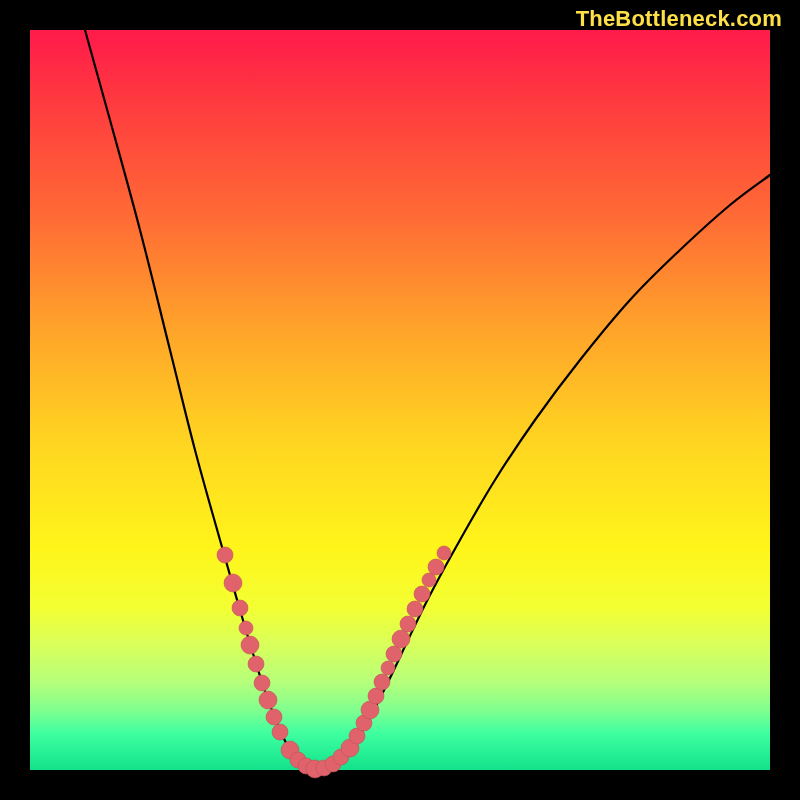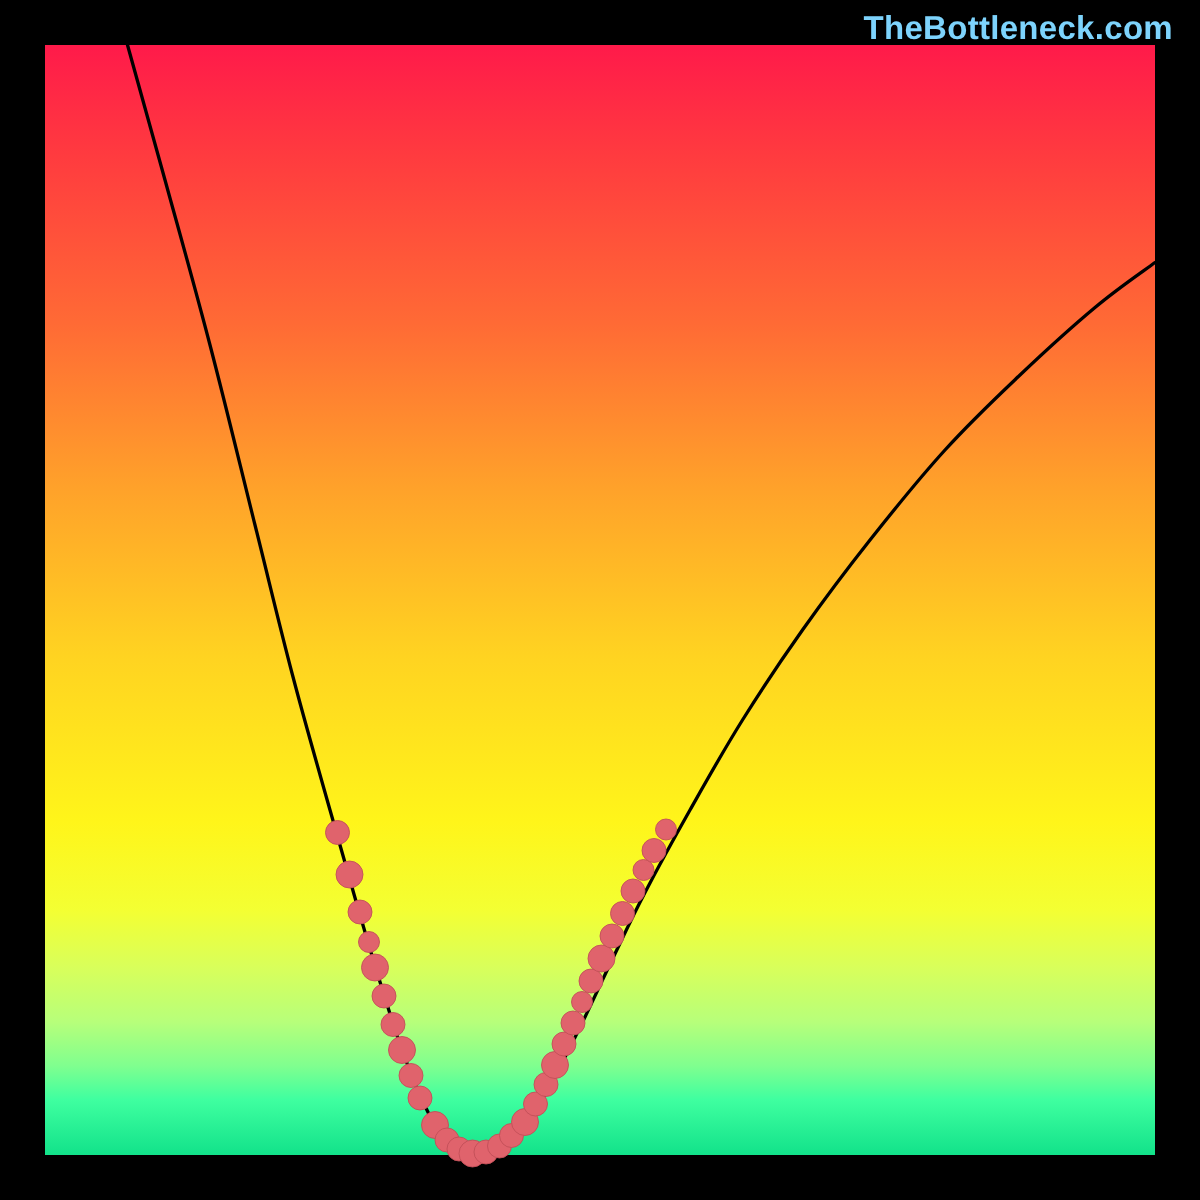--- a/index.html
+++ b/index.html
@@ -39,21 +39,21 @@
       #12e28a 100%
     );
   }
   .watermark {
     position: absolute;
     top: 6px;
     right: 18px;
     font-family: Arial, Helvetica, sans-serif;
     font-size: 22px;
     font-weight: 600;
-    color: #7dd3fc;
+    color: #fde047;
     letter-spacing: 0.2px;
     user-select: none;
   }
   svg.curve {
     position: absolute;
     left: 0;
     top: 0;
     width: 740px;
     height: 740px;
     overflow: visible;

